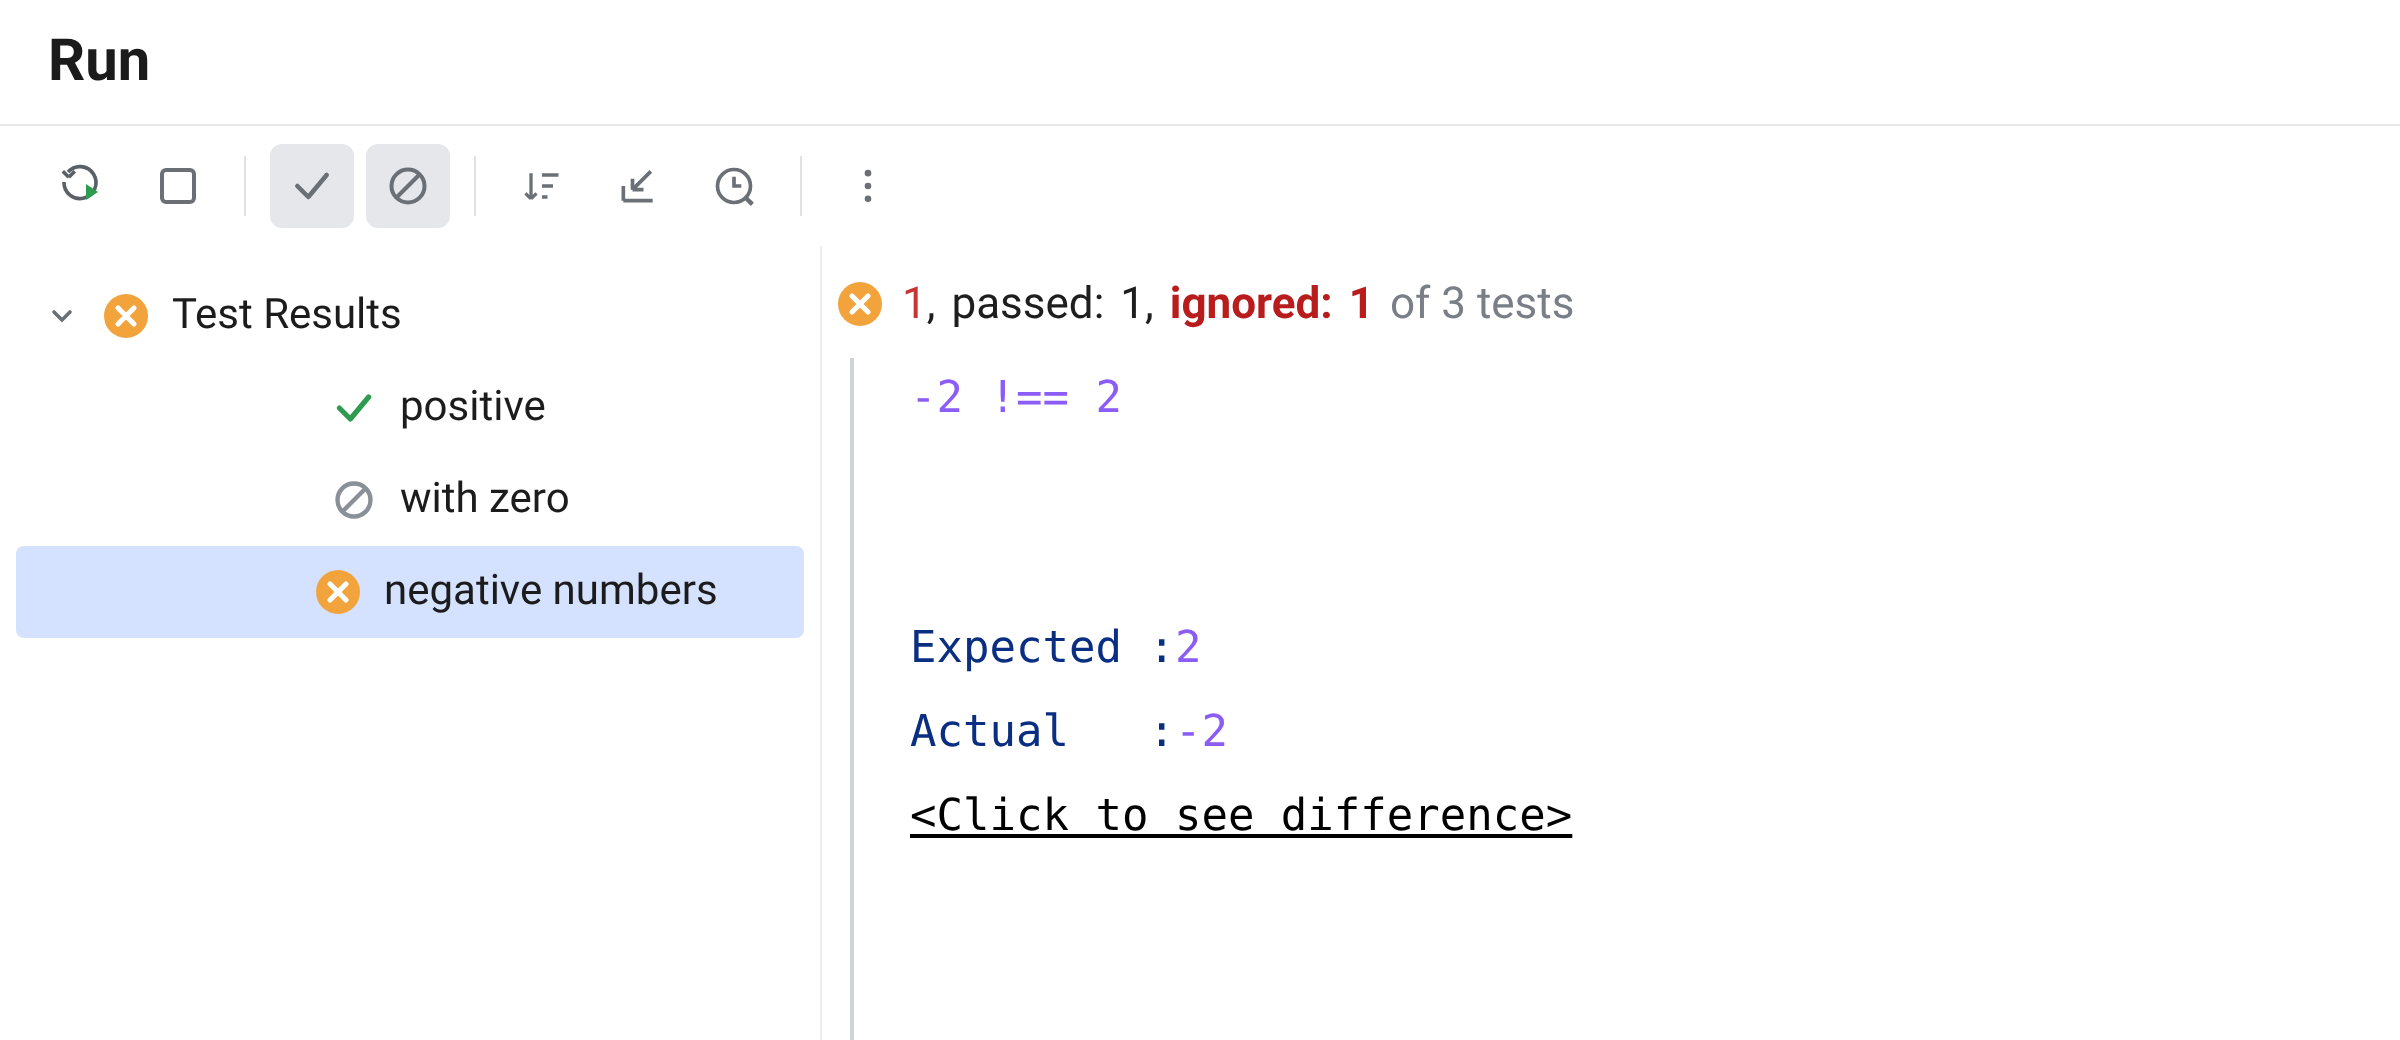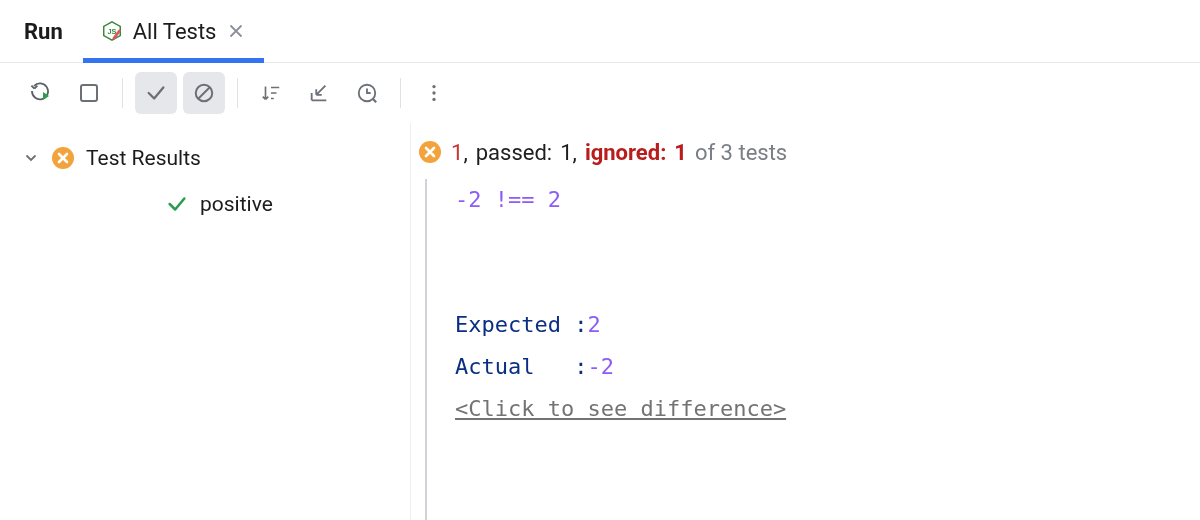--- a/index.html
+++ b/index.html
@@ -19,21 +19,21 @@
     align-items: stretch;
     height: 63px;
     border-bottom: 1px solid #e7e8ea;
     padding-left: 20px;
     gap: 2px;
   }
   .tabbar .run-label {
     display: flex;
     align-items: center;
     font-weight: 700;
-    font-size: 22px;
+    font-size: 29px;
     color: #1b1b1b;
     padding: 0 18px 0 4px;
   }
   .tab {
     display: flex;
     align-items: center;
     gap: 10px;
     padding: 0 18px;
     font-size: 22px;
     color: #1c1c1c;
@@ -148,45 +148,30 @@
     line-height: 1.9;
     padding: 0 16px 16px 28px;
     margin-left: 14px;
     border-left: 2px solid #cfd2d8;
     flex: 1;
     white-space: pre;
   }
   .console .redtxt  { color: #8b5cf6; }
   .console .navy { color: #0a2f82; }
   .console .link {
-    color: #737373;
+    color: #000000;
     text-decoration: underline;
     cursor: pointer;
   }
 </style>
 </head>
 <body>
 
 <div class="tabbar">
   <div class="run-label">Run</div>
-  <div class="tab active">
-    <span class="tab-icon">
-      <svg width="26" height="26" viewBox="0 0 24 24">
-        <path d="M12 2 L21 7 V17 L12 22 L3 17 V7 Z" fill="none" stroke="#3c873a" stroke-width="1.6"></path>
-        <text x="12" y="15" text-anchor="middle" font-size="8" fill="#3c873a" font-family="sans-serif" font-weight="700">JS</text>
-        <path d="M14 20 L20 12" stroke="#db5860" stroke-width="3" stroke-linecap="round"></path>
-      </svg>
-    </span>
-    <span>All Tests</span>
-    <span class="close">
-      <svg width="16" height="16" viewBox="0 0 16 16">
-          <path d="M3 3 L13 13 M13 3 L3 13" stroke="currentColor" stroke-width="1.8" stroke-linecap="round"></path>
-        </svg>
-    </span>
-  </div>
 </div>
 
 <div class="toolbar">
   <div class="tbtn">
     <svg width="24" height="24" viewBox="0 0 24 24" fill="none">
       <path d="M5 5 a8 8 0 1 1 -2 5" stroke="#5a6066" stroke-width="1.8"></path>
       <path d="M6 3 L3 6 M3 6 L0 3" transform="translate(2.4,1.6)" stroke="#5a6066" stroke-width="1.8"></path>
       <path d="M9 16 L15 20 L9 24 Z" transform="translate(5,-5)" fill="#2e9b4f"></path>
     </svg>
   </div>
@@ -260,21 +245,41 @@
     <div class="tree-row">
       <span class="indent" style="width:132px"></span>
       <span class="status-icn pass">
         <svg width="22" height="22" viewBox="0 0 24 24">
             <path d="M4 12 L10 18 L20 6" fill="none" stroke="currentColor" stroke-width="2.8" stroke-linecap="round" stroke-linejoin="round"></path>
           </svg>
       </span>
       <span>positive</span>
     </div>
 
-
+    <div class="tree-row">
+      <span class="indent" style="width:132px"></span>
+      <span class="status-icn ignored">
+        <svg width="22" height="22" viewBox="0 0 24 24">
+            <circle cx="12" cy="12" r="9" fill="none" stroke="currentColor" stroke-width="2.4"></circle>
+            <path d="M6 18 L18 6" stroke="currentColor" stroke-width="2.4"></path>
+          </svg>
+      </span>
+      <span>with zero</span>
+    </div>
+
+    <div class="tree-row selected">
+      <span class="indent" style="width:124px"></span>
+      <span class="status-icn fail">
+        <svg width="24" height="24" viewBox="0 0 24 24">
+            <circle cx="12" cy="12" r="11"></circle>
+            <path d="M8 8 L16 16 M16 8 L8 16" stroke="#fff" stroke-width="2.6" stroke-linecap="round"></path>
+          </svg>
+      </span>
+      <span>negative numbers</span>
+    </div>
   </div>
 
   <div class="detail-pane">
     <div class="summary">
       <span class="status-icn fail">
         <svg width="24" height="24" viewBox="0 0 24 24">
             <circle cx="12" cy="12" r="11"></circle>
             <path d="M8 8 L16 16 M16 8 L8 16" stroke="#fff" stroke-width="2.6" stroke-linecap="round"></path>
           </svg>
       </span>

